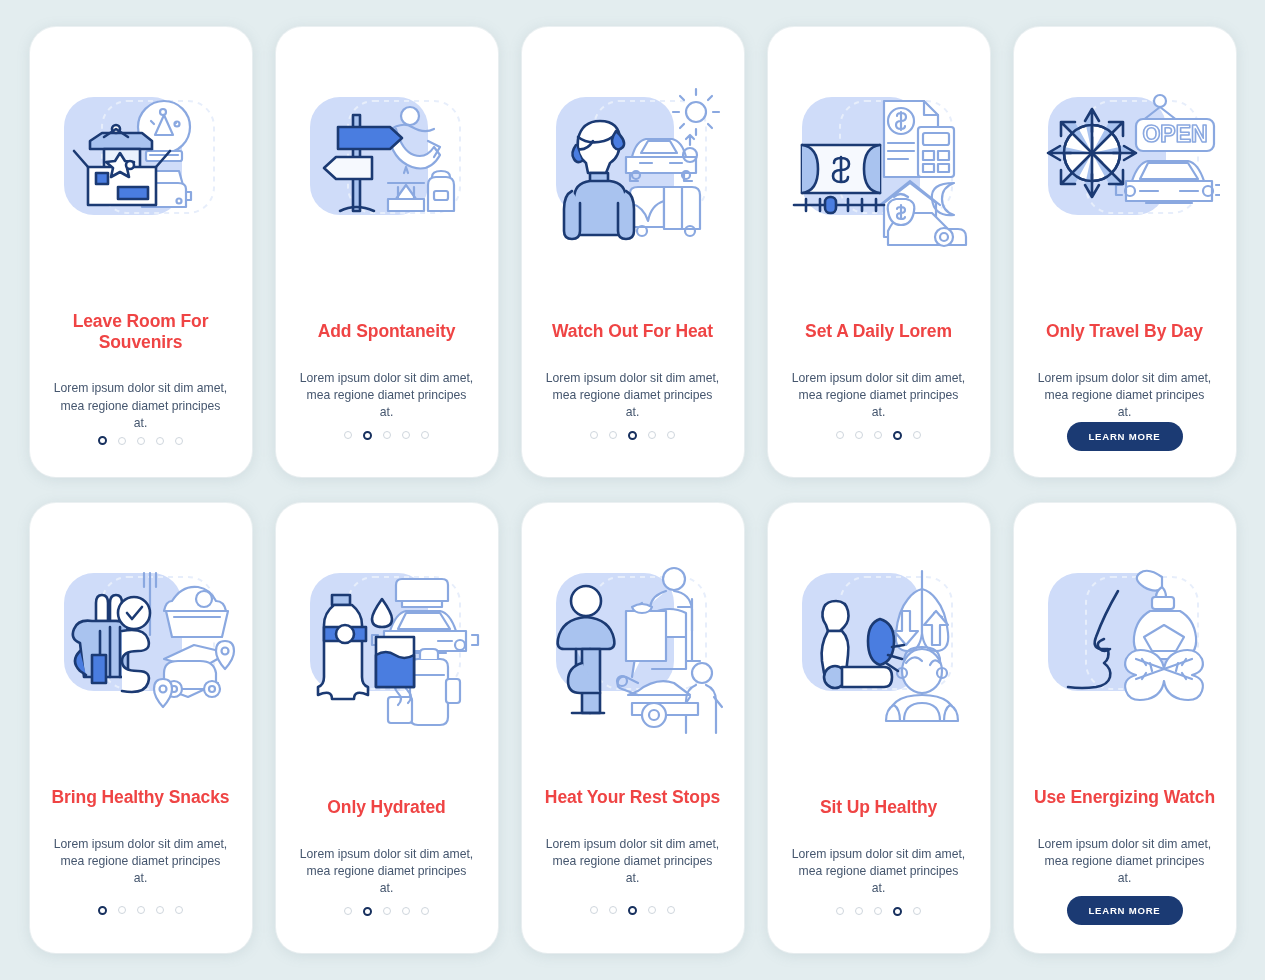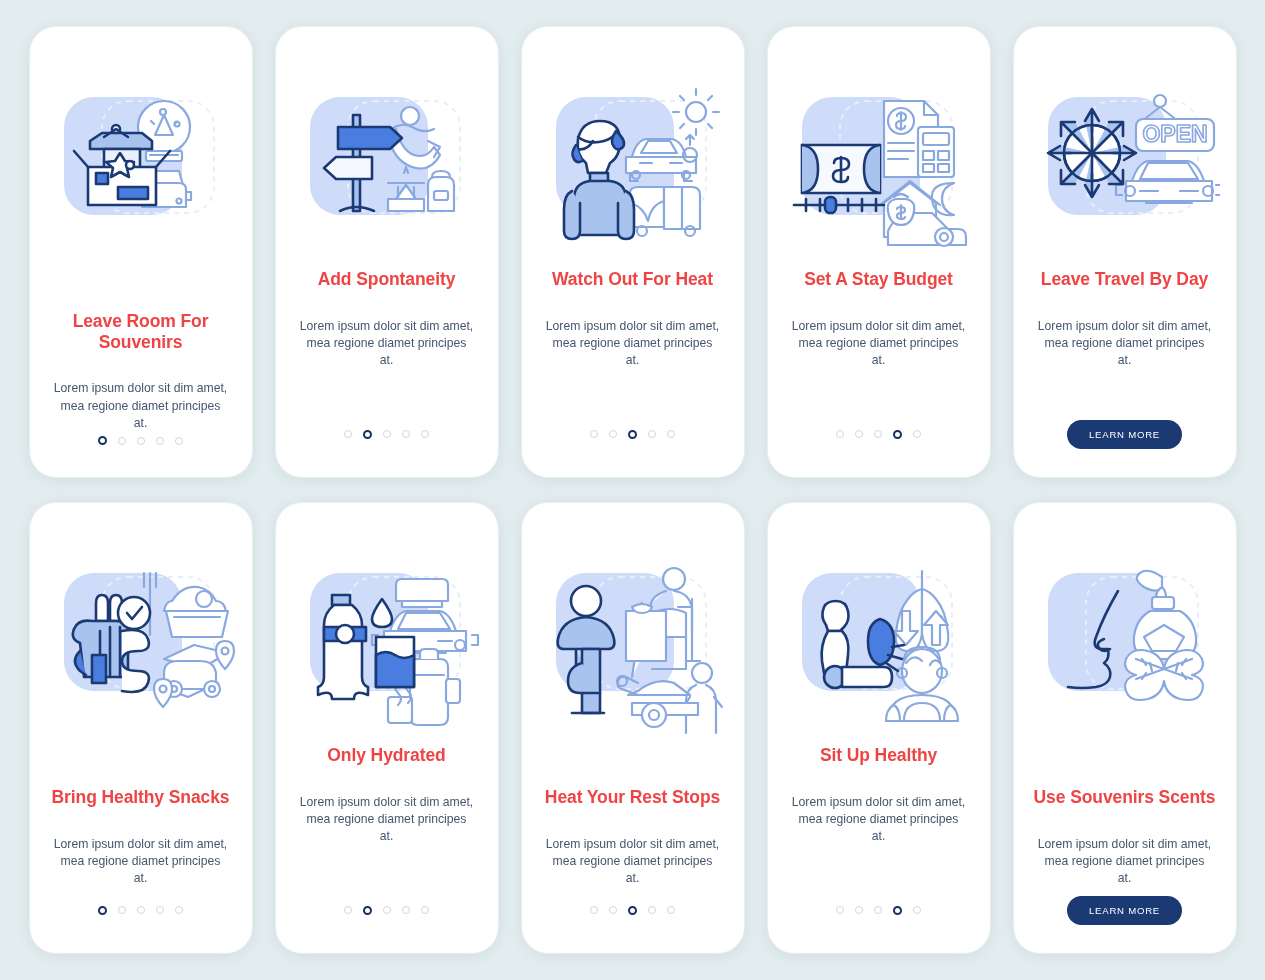--- a/index.html
+++ b/index.html
@@ -44,21 +44,21 @@
   .title {
     color: #ef4444;
     font-weight: bold;
     font-size: 17.5px;
     line-height: 1.18;
     text-align: center;
     letter-spacing: -0.1px;
     width: 200px;
   }
   .title.two-line { margin-top: 42px; }
-  .title.one-line { }
+  .title.one-line { margin-top: 52px; }
 
   .desc {
     color: #45566e;
     font-size: 12.2px;
     line-height: 1.42;
     text-align: center;
     width: 175px;
     margin-top: 28px;
   }
 
@@ -72,21 +72,21 @@
   }
   .dot.active {
     border: 2.6px solid #17305e;
     width: 9px; height: 9px;
   }
 
   .learn-btn {
     background: #1b3a73;
     color: #ffffff;
     font-size: 9.6px;
-    font-weight: normal;
+    font-weight: bold;
     letter-spacing: 0.75px;
     border: none;
     border-radius: 16px;
     padding: 9px 22px;
     cursor: pointer;
   }
 
   .foot { height: 30px; display: flex; align-items: center; justify-content: center; margin-bottom: 8px; }
 
   
@@ -264,21 +264,21 @@
     <g fill="none" stroke="#1b3a73" stroke-width="2.6" stroke-linejoin="round" stroke-linecap="round">
       <rect x="18" y="66" width="78" height="48" fill="#f6f9fe"></rect>
       <path d="M18 66 q16 2 16 24 q0 22 -16 24 M96 66 q-16 2 -16 24 q0 22 16 24" fill="#a9c3ef"></path>
       <path d="M57 78 v24 M50 84 q0 -5 7 -5 q8 0 8 6 q0 6 -8 6 q-8 0 -8 6 q0 6 8 6 q7 0 7 -5"></path>
       <path d="M10 126 h90"></path>
       <path d="M22 120 v12 M36 120 v12 M50 120 v12 M64 120 v12 M78 120 v12 M92 120 v12"></path>
       <rect x="41" y="118" width="11" height="16" rx="5" fill="#4a7de0"></rect>
     </g>
   </svg>
         </div>
-        <div class="title one-line">Set A Stay Budget</div>
+        <div class="title one-line">Set A Daily Lorem</div>
         <div class="desc">Lorem ipsum dolor sit dim amet, mea regione diamet principes at.</div>
         <div class="spacer"></div>
         <div class="foot">
           <div class="dots">
             <span class="dot"></span>
             <span class="dot"></span>
             <span class="dot"></span>
             <span class="dot active"></span>
             <span class="dot"></span>
           </div>
@@ -313,21 +313,21 @@
       <path d="M62 74 L106 74 l-12 -7 M106 74 l-12 7" fill="#a9c3ef"></path>
       <path d="M62 74 L31 43 l14 0 M31 43 l0 14" fill="#a9c3ef"></path>
       <path d="M62 74 L93 43 l-14 0 M93 43 l0 14" fill="#a9c3ef"></path>
       <path d="M62 74 L31 105 l14 0 M31 105 l0 -14" fill="#a9c3ef"></path>
       <path d="M62 74 L93 105 l-14 0 M93 105 l0 -14" fill="#a9c3ef"></path>
       <circle cx="62" cy="74" r="28" fill="none"></circle>
       <path d="M62 48 v5 M62 95 v5 M36 74 h5 M83 74 h5"></path>
     </g>
   </svg>
         </div>
-        <div class="title one-line">Leave Travel By Day</div>
+        <div class="title one-line">Only Travel By Day</div>
         <div class="desc">Lorem ipsum dolor sit dim amet, mea regione diamet principes at.</div>
         <div class="spacer"></div>
         <div class="foot">
           <button class="learn-btn">LEARN MORE</button>
         </div>
       </div>
     </div>
     <div class="row">
       <div class="card">
         <div class="illus-wrap">
@@ -540,21 +540,21 @@
       <path d="M134 114 q2 -14 16 -18 q16 -4 22 8 q4 12 -10 16 q14 4 10 16 q-4 12 -22 8 q-14 -4 -16 -18" fill="#ffffff"></path>
       <path d="M134 114 l-28 -10 M134 114 l-28 10 M134 114 l28 -10 M134 114 l28 10"></path>
       <path d="M112 104 l4 6 M120 108 l2 8 M112 124 l4 -6 M156 104 l-4 6 M148 108 l-2 8 M156 124 l-4 -6"></path>
     </g>
     <g fill="none" stroke="#1b3a73" stroke-width="2.6" stroke-linejoin="round" stroke-linecap="round">
       <path d="M88 36 q-14 24 -22 46 q-4 10 4 12 h8 q2 10 -4 14 q8 6 6 14 q-2 8 -14 10 q-14 2 -28 0" fill="none"></path>
       <path d="M74 84 q-10 4 -4 10 q4 4 10 0"></path>
     </g>
   </svg>
         </div>
-        <div class="title two-line">Use Souvenirs Scents</div>
+        <div class="title two-line">Use Energizing Watch</div>
         <div class="desc">Lorem ipsum dolor sit dim amet, mea regione diamet principes at.</div>
         <div class="spacer"></div>
         <div class="foot">
           <button class="learn-btn">LEARN MORE</button>
         </div>
       </div>
     </div>
   </div>
 
 </body></html>

